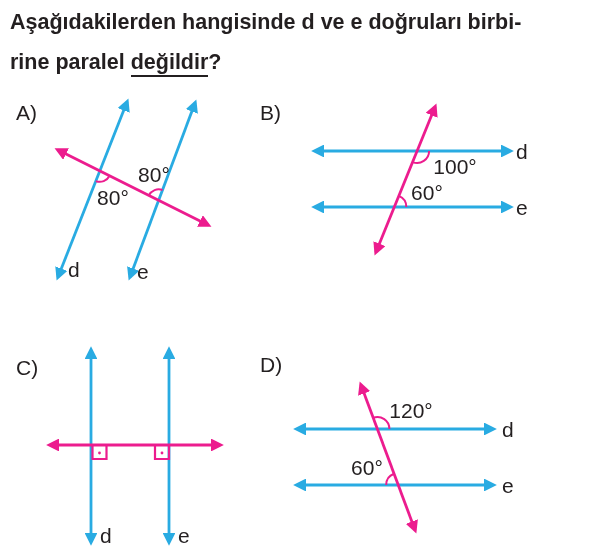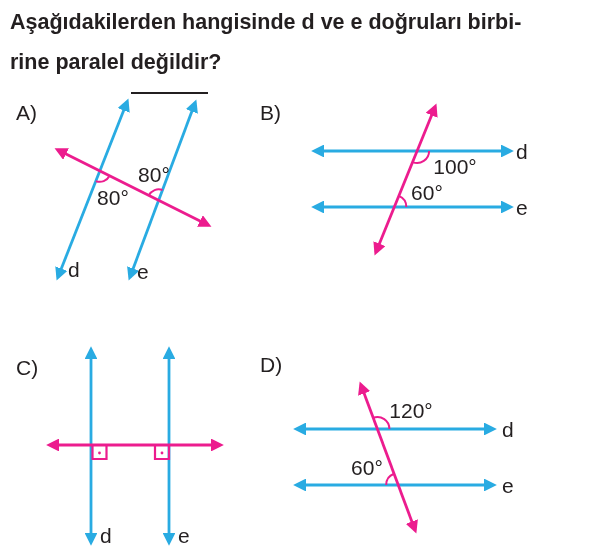--- a/index.html
+++ b/index.html
@@ -17,21 +17,21 @@
     overflow:hidden;
   }
   .question{
     position:absolute;left:10px;top:2px;width:600px;
     font-size:21.5px;font-weight:bold;line-height:40px;
     color:var(--ink,#231F20);
     letter-spacing:0px;
   }
   .question .uline{
     border-bottom:2.5px solid var(--ink,#231F20);
-    padding-bottom:18px;
+    padding-bottom:1px;
   }
   .panel{position:absolute;}
   #panelA{left:0;top:90px;}
   #panelB{left:250px;top:90px;}
   #panelC{left:0;top:330px;}
   #panelD{left:250px;top:330px;}
   svg text{
     font-family:"Liberation Sans",sans-serif;
     fill:var(--ink,#231F20);
   }

